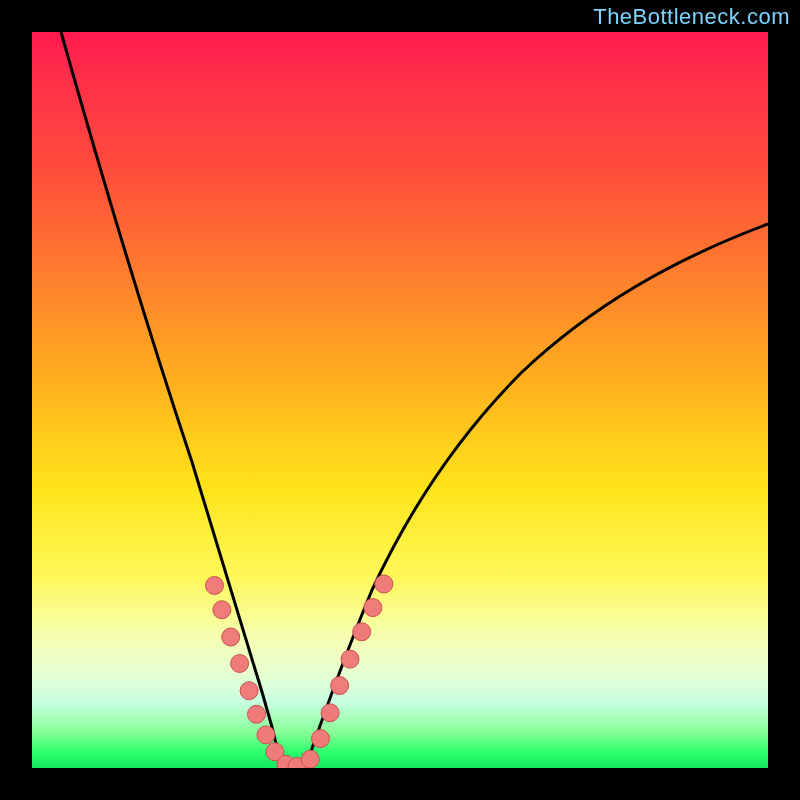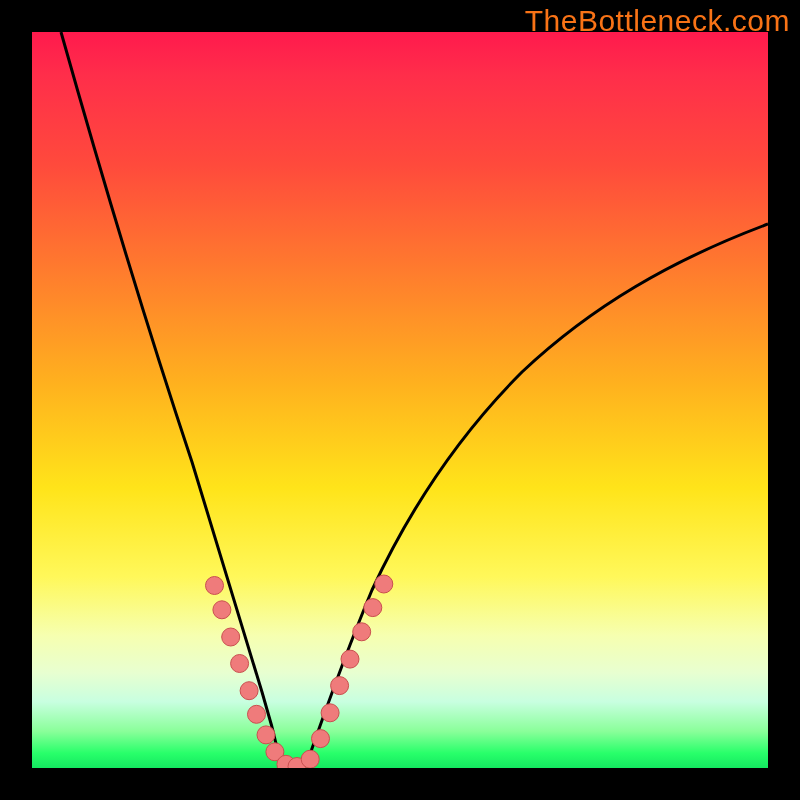--- a/index.html
+++ b/index.html
@@ -46,22 +46,22 @@
   svg.curves {
     position: absolute;
     inset: 0;
     width: 736px;
     height: 736px;
   }
   .watermark {
     position: absolute;
     top: 4px;
     right: 10px;
-    color: #f97316;
-    font-size: 30px;
+    color: #7dd3fc;
+    font-size: 22px;
     letter-spacing: 0.5px;
     user-select: none;
     text-align: right;
   }
 </style>
 </head>
 <body>
 
 <div class="frame">
   <div class="plot-area">

